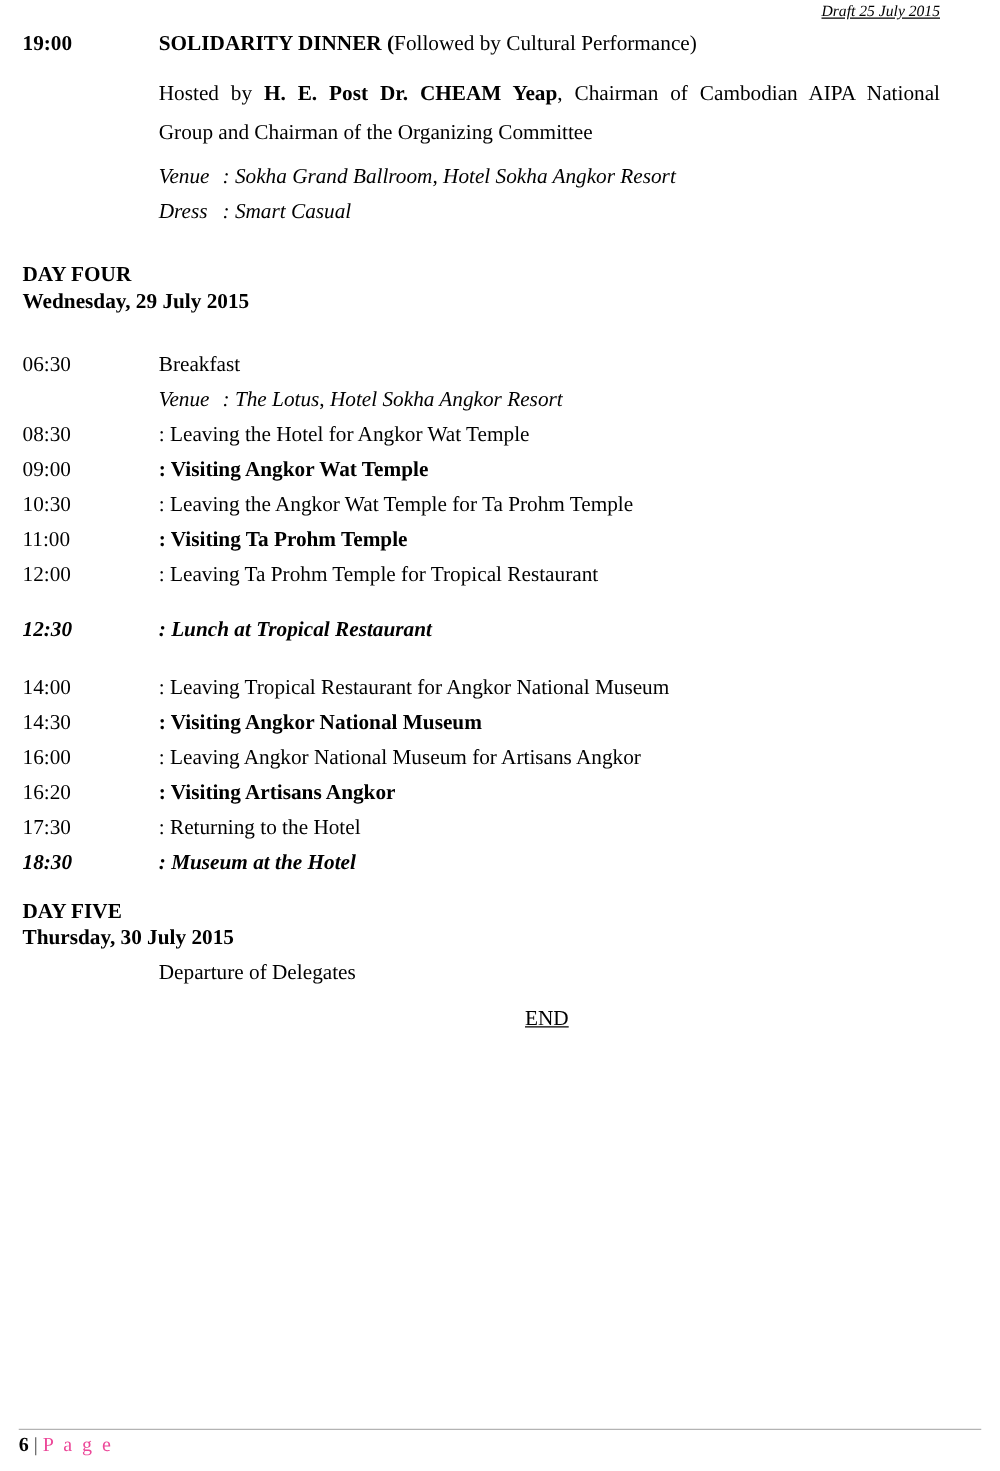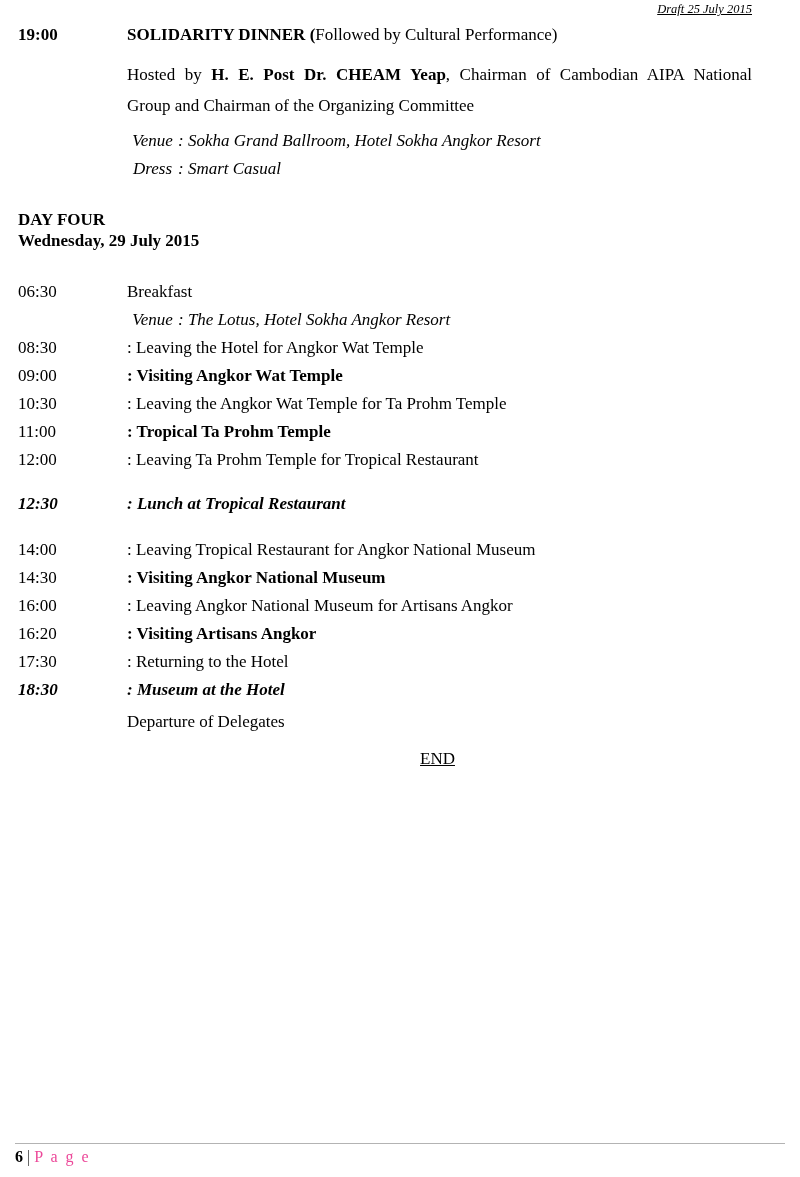--- a/index.html
+++ b/index.html
@@ -31,21 +31,21 @@
   
   .title-row { margin-top: 6px; line-height: 24px; }
   .title-row .time { font-weight: 700; }
   .title-bold { font-weight: 700; }
   
   .hosted { margin-top: 12px; margin-left: 109px; line-height: 31px; }
   .hosted-line1 { text-align: justify; text-align-last: justify; }
   .hosted b { font-weight: 700; }
   
   .meta-block { margin-top: 6px; margin-left: 109px; line-height: 28px; font-style: italic; }
-  .vlabel { display: inline-block; width: 51px; text-align: center; }
+  .vlabel { display: inline-block; width: 51px; }
   .vlabel:empty { display: none; }
   
   .day-heading { font-weight: 700; line-height: 21px; }
   .day-four-heading { margin-top: 26px; }
   .day-five-heading { margin-top: 14px; }
   
   .schedule { margin-top: 27px; }
   .schedule-five { margin-top: 4px; }
   .style-bold .desc { font-weight: 700; }
   .style-bold-italic .time, .style-bold-italic .desc { font-weight: 700; font-style: italic; }
@@ -114,21 +114,21 @@
       <div class="row style-bold">
         <span class="time">09:00</span>
         <span class="desc"><span>: Visiting Angkor Wat Temple</span></span>
       </div>
       <div class="row style-normal">
         <span class="time">10:30</span>
         <span class="desc"><span>: Leaving the Angkor Wat Temple for Ta Prohm Temple</span></span>
       </div>
       <div class="row style-bold">
         <span class="time">11:00</span>
-        <span class="desc"><span>: Tropical Ta Prohm Temple</span></span>
+        <span class="desc"><span>: Visiting Ta Prohm Temple</span></span>
       </div>
       <div class="row style-normal">
         <span class="time">12:00</span>
         <span class="desc"><span>: Leaving Ta Prohm Temple for Tropical Restaurant</span></span>
       </div>
       <div class="row style-bold-italic spaced">
         <span class="time">12:30</span>
         <span class="desc"><span>: Lunch at Tropical Restaurant</span></span>
       </div>
       <div class="row style-normal extra-space">
@@ -150,20 +150,24 @@
       <div class="row style-normal">
         <span class="time">17:30</span>
         <span class="desc"><span>: Returning to the Hotel</span></span>
       </div>
       <div class="row style-bold-italic">
         <span class="time">18:30</span>
         <span class="desc"><span>: Museum at the Hotel</span></span>
       </div>
     </div>
 
+  <div class="day-heading day-five-heading">
+    <div>DAY FIVE</div>
+    <div>Thursday, 30 July 2015</div>
+  </div>
 
   <div class="schedule schedule-five">
 
   <div class="row style-normal">
         <span class="time"></span>
         <span class="desc"><span>Departure of Delegates</span></span>
       </div>
     </div>
 
   <div class="end-wrap">

